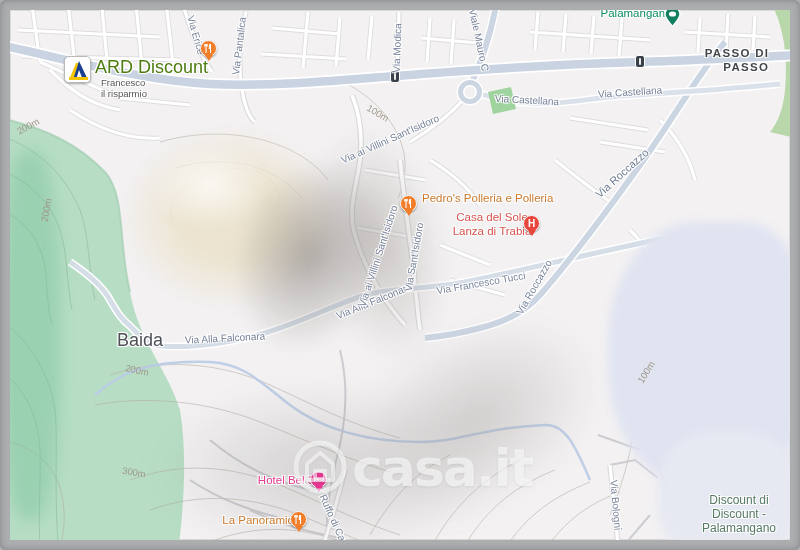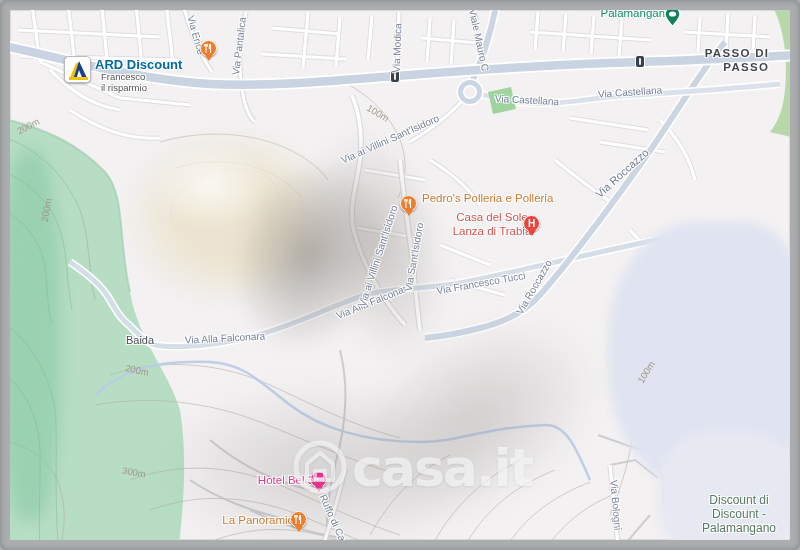--- a/index.html
+++ b/index.html
@@ -20,21 +20,21 @@
   .slope-shadow{left:140px;top:370px;width:340px;height:180px;background:radial-gradient(closest-side,rgba(140,136,133,.30),rgba(140,136,133,0));filter:blur(12px);}
   .green-deep{left:-10px;top:140px;width:60px;height:370px;background:rgba(120,192,152,.45);border-radius:40%;filter:blur(8px);}
   .zone-airfield{left:598px;top:212px;width:195px;height:265px;background:#e0e4f1;border-radius:45% 30% 35% 45%;filter:blur(4px);}
   .zone-airfield2{left:648px;top:420px;width:140px;height:130px;background:#e6e8f2;border-radius:40%;filter:blur(5px);}
   
   .halo{text-shadow:-1px -1px 0 rgba(255,255,255,.95),1px -1px 0 rgba(255,255,255,.95),-1px 1px 0 rgba(255,255,255,.95),1px 1px 0 rgba(255,255,255,.95),0 0 3px rgba(255,255,255,.9);}
   .lbl{position:absolute;white-space:nowrap;transform-origin:center;}
   .street{font-size:10px;color:#78839a;}
   .street-big{font-size:11px;color:#6f7b93;}
   .contour-lbl{font-size:9.5px;color:#9f988a;}
-  .locality{font-size:11px;color:#4d5156;}
+  .locality{font-size:18px;color:#4d5156;}
   .area{font-size:11.5px;font-weight:bold;letter-spacing:1.3px;color:#43474b;text-align:right;line-height:1.25;}
   .poi-orange{font-size:11.5px;color:#cb7a2e;}
   .poi-pink{font-size:11.5px;color:#e53a90;}
   .poi-red{font-size:11.5px;color:#d6534e;text-align:center;line-height:1.25;}
   .poi-green{font-size:11.5px;color:#0f8f60;}
   .airport{font-size:12px;color:#567a64;text-align:center;line-height:1.15;}
   
   .pin{position:absolute;width:17px;height:17px;border-radius:50%;border:1.5px solid #fff;
        box-shadow:0 1px 2px rgba(0,0,0,.35);display:flex;align-items:center;justify-content:center;}
   .pin:after{content:"";position:absolute;left:50%;top:13px;transform:translateX(-50%);
@@ -46,21 +46,21 @@
   .pin-red{background:#e8463d;}   .pin-red .tail{border-top:6px solid #e8463d;}
   .pin-h{color:#fff;font-size:10px;font-weight:bold;font-family:"Liberation Sans",sans-serif;}
   .shield{position:absolute;width:10px;height:13px;background:#39404a;border-radius:3px;
           border:1px solid #fff;display:flex;align-items:center;justify-content:center;}
   .shield span{display:block;width:2px;height:7px;background:#e8eaee;border-radius:1px;}
   
   .ard{position:absolute;left:54px;top:46px;display:flex;align-items:flex-start;}
   .ard-logo{width:27px;height:27px;background:#fff;border:1px solid #b9b9b9;border-radius:5px;
             box-shadow:0 1px 2px rgba(0,0,0,.3);overflow:hidden;flex:0 0 auto;}
   .ard-text{margin-left:4px;margin-top:1px;}
-  .ard-title{font-size:13px;font-weight:bold;color:#0369a1;}
+  .ard-title{font-size:18px;font-weight:normal;color:#4d7c0f;}
   .ard-sub{font-size:9.5px;color:#565656;line-height:1.15;margin-left:6px;}
   
   .watermark{position:absolute;left:282px;top:378px;opacity:.85;filter:drop-shadow(0 1px 1px rgba(110,110,110,.25));pointer-events:none;margin-top:45px;}
 </style>
 </head>
 <body>
 
 <div class="screen">
  <div class="map">
 

